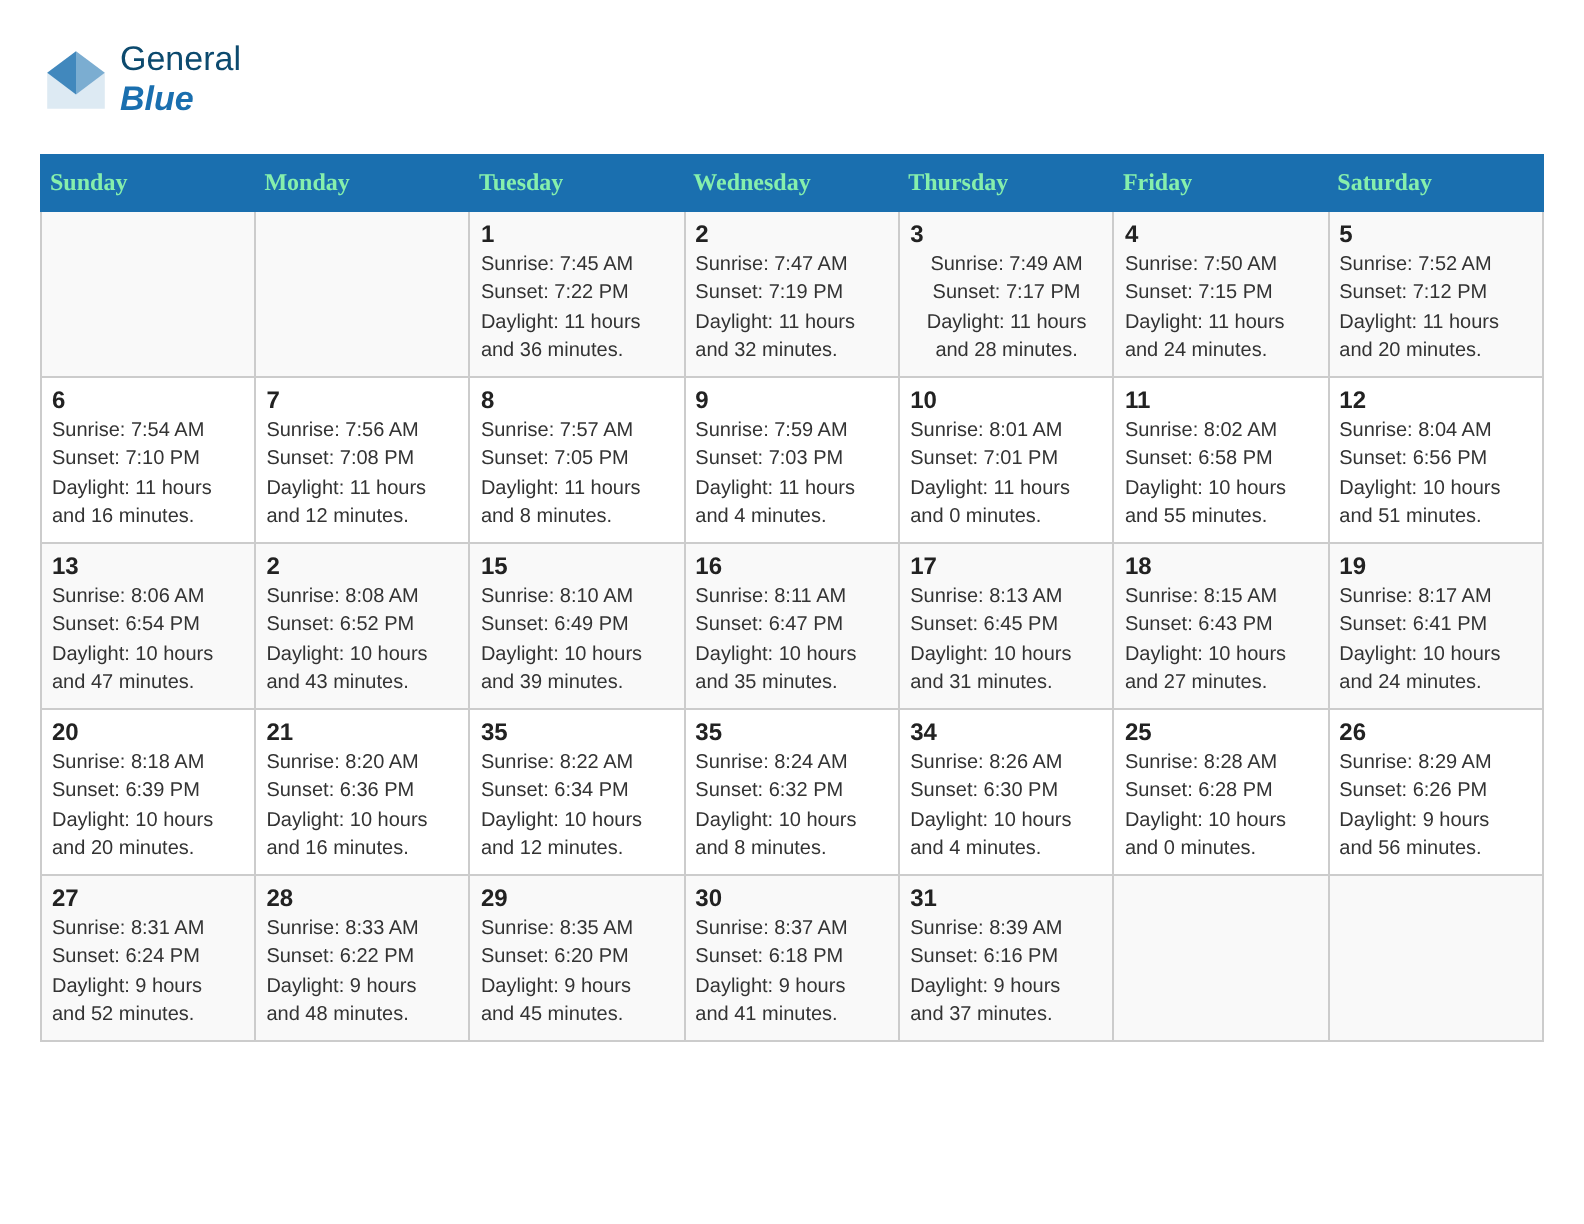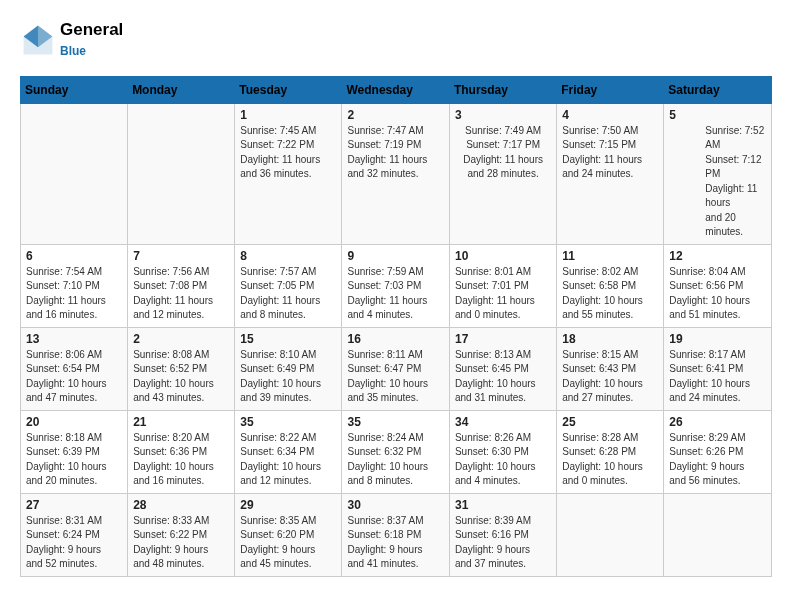--- a/index.html
+++ b/index.html
@@ -35,26 +35,27 @@
       font-size: 16px;
       color: #555;
     }
     table {
       width: 100%;
       border-collapse: collapse;
       font-size: 11px;
     }
     thead tr th {
       background: #1a6faf;
-      color: #000000;
+      color: #86efac;
       padding: 6px 4px;
       text-align: left;
       font-size: 12px;
       font-weight: bold;
       border: 1px solid #1a6faf;
+      font-family: Liberation Serif, serif;
     }
     tbody tr td {
       border: 1px solid #ccc;
       vertical-align: top;
       padding: 4px 5px;
       width: 108px;
       min-height: 80px;
       height: 80px;
     }
     .day-number {
@@ -76,24 +77,24 @@
 
 <div class="header">
   <div class="logo">
     <svg class="logo-icon" viewBox="0 0 40 40">
       <polygon points="20,4 36,16 36,36 4,36 4,16" fill="#1a6faf" opacity="0.15"></polygon>
       <polygon points="20,4 36,16 20,28" fill="#1a6faf" opacity="0.5"></polygon>
       <polygon points="20,4 4,16 20,28" fill="#1a6faf" opacity="0.8"></polygon>
     </svg>
     <div style="line-height:1.2;">
       <div>
-        <span style="color:#000000;font-size:17px;font-weight:bold;">General</span>
+        <span style="color:#0c4a6e;font-size:17px;font-weight:normal;">General</span>
       </div>
       <div>
-        <span style="color:#1a6faf;font-size:12px;font-weight:bold;">Blue</span>
+        <span style="color:#1a6faf;font-size:17px;font-weight:bold;font-style:italic;">Blue</span>
       </div>
     </div>
   </div>
   <div class="title-block">
     <div class="month-title"></div>
     <div class="subtitle"></div>
   </div>
 </div>
 
 <table>
@@ -135,21 +136,21 @@
         </td>
         <td>
           <div class="day-number">4</div>
           <div class="day-info" style="white-space: pre-line;">Sunrise: 7:50 AM
 Sunset: 7:15 PM
 Daylight: 11 hours
 and 24 minutes.</div>
         </td>
         <td>
           <div class="day-number">5</div>
-          <div class="day-info" style="white-space: pre-line; margin-left: 36px;">Sunrise: 7:52 AM
+          <div class="day-info" style="white-space: pre-line;">Sunrise: 7:52 AM
 Sunset: 7:12 PM
 Daylight: 11 hours
 and 20 minutes.</div>
         </td>
       </tr>
       <tr>
         <td>
           <div class="day-number">6</div>
           <div class="day-info" style="white-space: pre-line;">Sunrise: 7:54 AM
 Sunset: 7:10 PM

